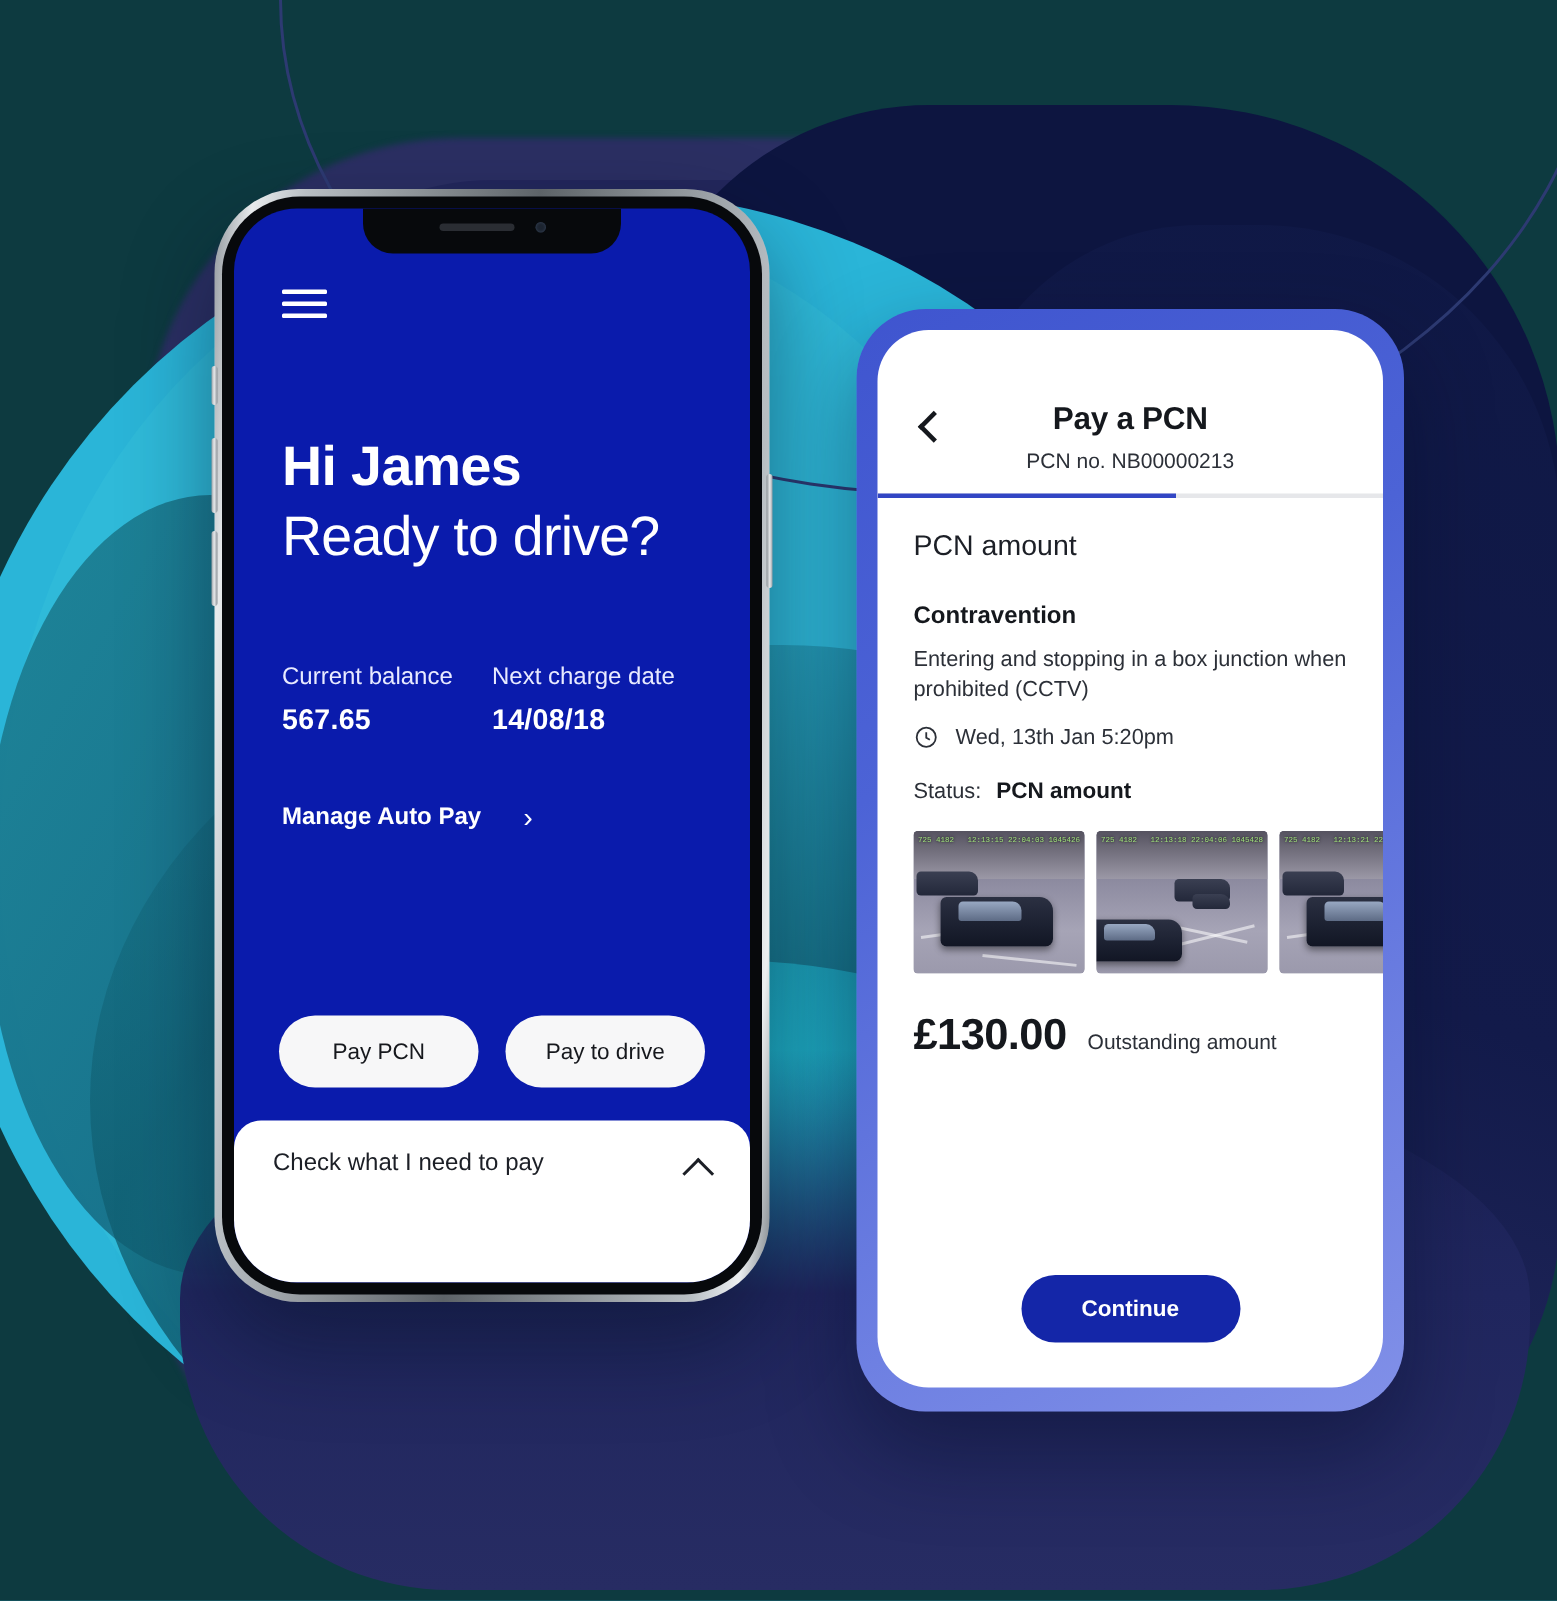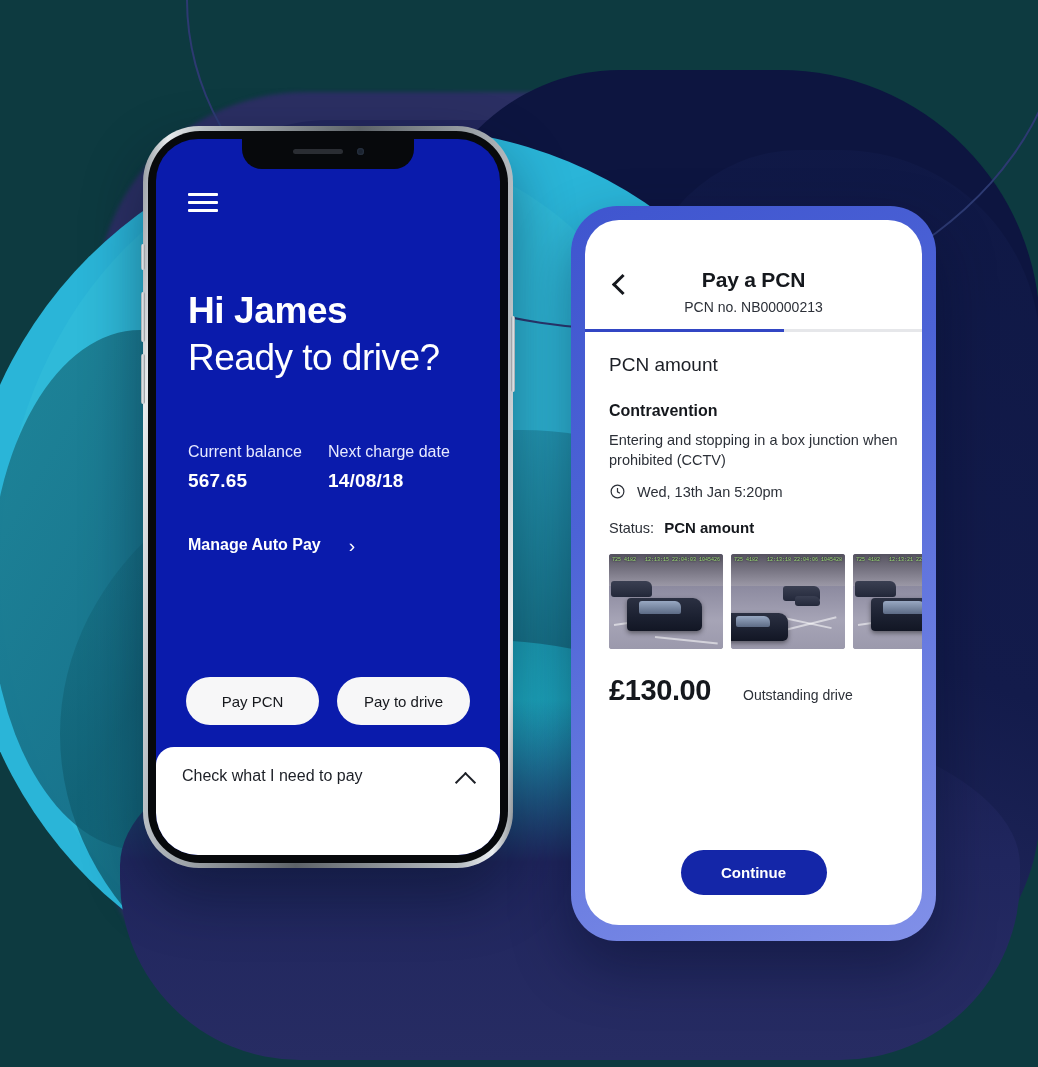--- a/index.html
+++ b/index.html
@@ -295,21 +295,21 @@
   }
   .thumb .car2 {
     position: absolute;
     border-radius: 3px 6px 3px 3px;
     background: linear-gradient(180deg, #3a3f52, #23283a);
   }
   .thumb .lane {
     position: absolute; background: rgba(255,255,255,.55); height: 2px; transform-origin: left;
   }
 
-  .amount-row { display: flex; align-items: baseline; gap: 32px; margin-top: 25px; }
+  .amount-row { display: flex; align-items: baseline; gap: 14px; margin-top: 25px; }
   .amount { font-size: 29px; font-weight: 700; color: #15181d; letter-spacing: -.4px; }
   .amount-label { font-size: 14px; color: #2c3038; }
 
   .rp-footer { padding: 0 24px 30px 24px; display: flex; justify-content: center; flex: 0 0 auto; }
   .continue-btn {
     background: #1426a8;
     color: #fff;
     border: none;
     border-radius: 26px;
     height: 45px;
@@ -466,21 +466,21 @@
             <div class="osd2">725  4182</div>
             <div class="osd">12:13:21
 22:04:09
 1045430</div>
           </div>
 
         </div>
 
         <div class="amount-row">
           <div class="amount">£130.00</div>
-          <div class="amount-label">Outstanding drive</div>
+          <div class="amount-label">Outstanding amount</div>
         </div>
       </div>
 
       <div class="rp-footer">
         <button class="continue-btn">Continue</button>
       </div>
 
     </div>
   </div>
 

